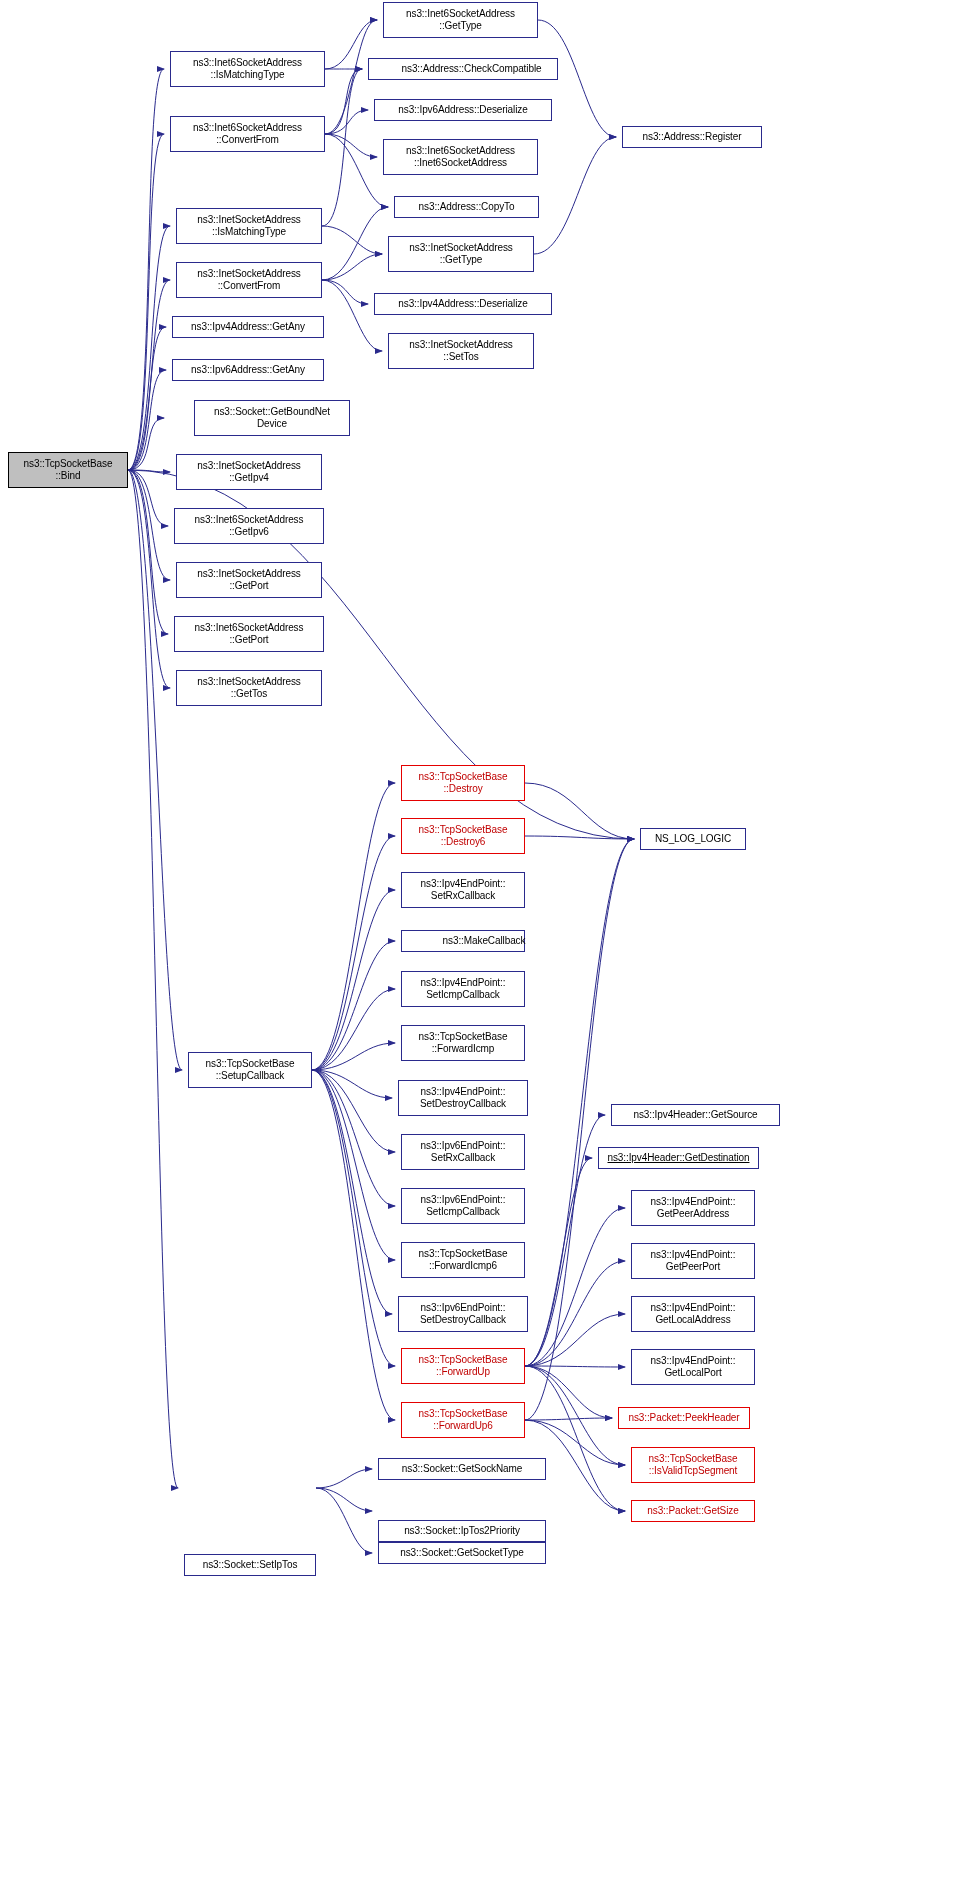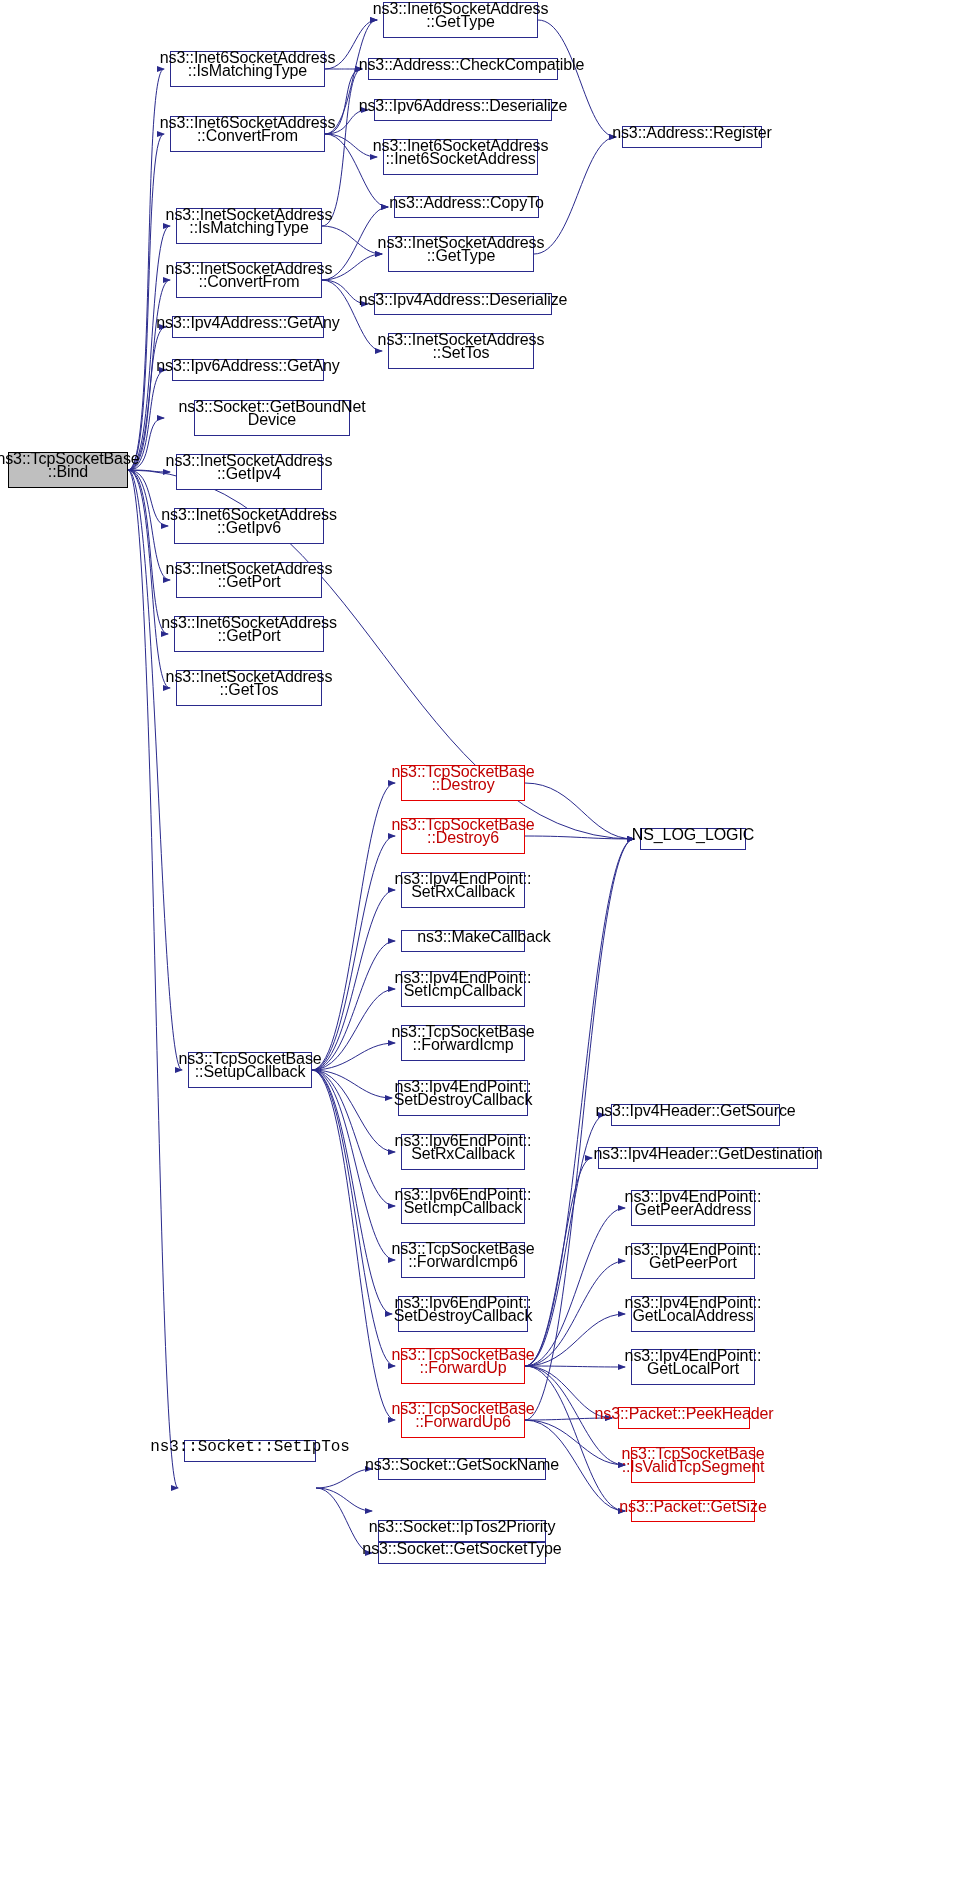--- a/index.html
+++ b/index.html
@@ -22,24 +22,25 @@
     width: 963px;
     height: 1901px;
     pointer-events: none;
   }
   .node {
     position: absolute;
     box-sizing: border-box;
     border: 1px solid #2a2a8c;
     background: #ffffff;
     color: #000000;
-    font-size: 16px;
+    font-size: 10px;
     line-height: 12.5px;
     text-align: center;
     display: flex;
+    align-items: center;
     justify-content: center;
     white-space: pre-line;
     letter-spacing: -0.1px;
   }
   .node.red {
     border-color: #e40000;
     color: #b00000;
   }
   .node.red .lbl { color: #c00000; }
   .node.root {
@@ -184,27 +185,27 @@
       <div class="node" style="left: 401px; top: 1188px; width: 124px; height: 36px;"><span class="lbl">ns3::Ipv6EndPoint::
 SetIcmpCallback</span></div>
       <div class="node" style="left: 401px; top: 1242px; width: 124px; height: 36px;"><span class="lbl">ns3::TcpSocketBase
 ::ForwardIcmp6</span></div>
       <div class="node" style="left: 398px; top: 1296px; width: 130px; height: 36px;"><span class="lbl">ns3::Ipv6EndPoint::
 SetDestroyCallback</span></div>
       <div class="node red" style="left: 401px; top: 1348px; width: 124px; height: 36px;"><span class="lbl">ns3::TcpSocketBase
 ::ForwardUp</span></div>
       <div class="node red" style="left: 401px; top: 1402px; width: 124px; height: 36px;"><span class="lbl">ns3::TcpSocketBase
 ::ForwardUp6</span></div>
-      <div class="node" style="left: 184px; top: 1440px; width: 132px; height: 22px; font-family: Liberation Mono, monospace;"><span class="lbl">ns3::Socket::SetIpTos</span></div>
+      <div class="node" style="left: 184px; top: 1554px; width: 132px; height: 22px;"><span class="lbl">ns3::Socket::SetIpTos</span></div>
       <div class="node" style="left: 378px; top: 1458px; width: 168px; height: 22px;"><span class="lbl">ns3::Socket::GetSockName</span></div>
       <div class="node" style="left: 378px; top: 1520px; width: 168px; height: 22px;"><span class="lbl">ns3::Socket::IpTos2Priority</span></div>
       <div class="node" style="left: 378px; top: 1542px; width: 168px; height: 22px;"><span class="lbl">ns3::Socket::GetSocketType</span></div>
       <div class="node" style="left: 640px; top: 828px; width: 106px; height: 22px;"><span class="lbl">NS_LOG_LOGIC</span></div>
       <div class="node" style="left: 611px; top: 1104px; width: 169px; height: 22px;"><span class="lbl">ns3::Ipv4Header::GetSource</span></div>
-      <div class="node" style="left: 598px; top: 1147px; width: 220px; height: 22px;"><span class="lbl">ns3::Ipv4Header::GetDestination</span></div>
+      <div class="node" style="left: 598px; top: 1147px; width: 161px; height: 22px; text-decoration: underline;"><span class="lbl">ns3::Ipv4Header::GetDestination</span></div>
       <div class="node" style="left: 631px; top: 1190px; width: 124px; height: 36px;"><span class="lbl">ns3::Ipv4EndPoint::
 GetPeerAddress</span></div>
       <div class="node" style="left: 631px; top: 1243px; width: 124px; height: 36px;"><span class="lbl">ns3::Ipv4EndPoint::
 GetPeerPort</span></div>
       <div class="node" style="left: 631px; top: 1296px; width: 124px; height: 36px;"><span class="lbl">ns3::Ipv4EndPoint::
 GetLocalAddress</span></div>
       <div class="node" style="left: 631px; top: 1349px; width: 124px; height: 36px;"><span class="lbl">ns3::Ipv4EndPoint::
 GetLocalPort</span></div>
       <div class="node red" style="left: 618px; top: 1407px; width: 132px; height: 22px;"><span class="lbl">ns3::Packet::PeekHeader</span></div>
       <div class="node red" style="left: 631px; top: 1447px; width: 124px; height: 36px;"><span class="lbl">ns3::TcpSocketBase

